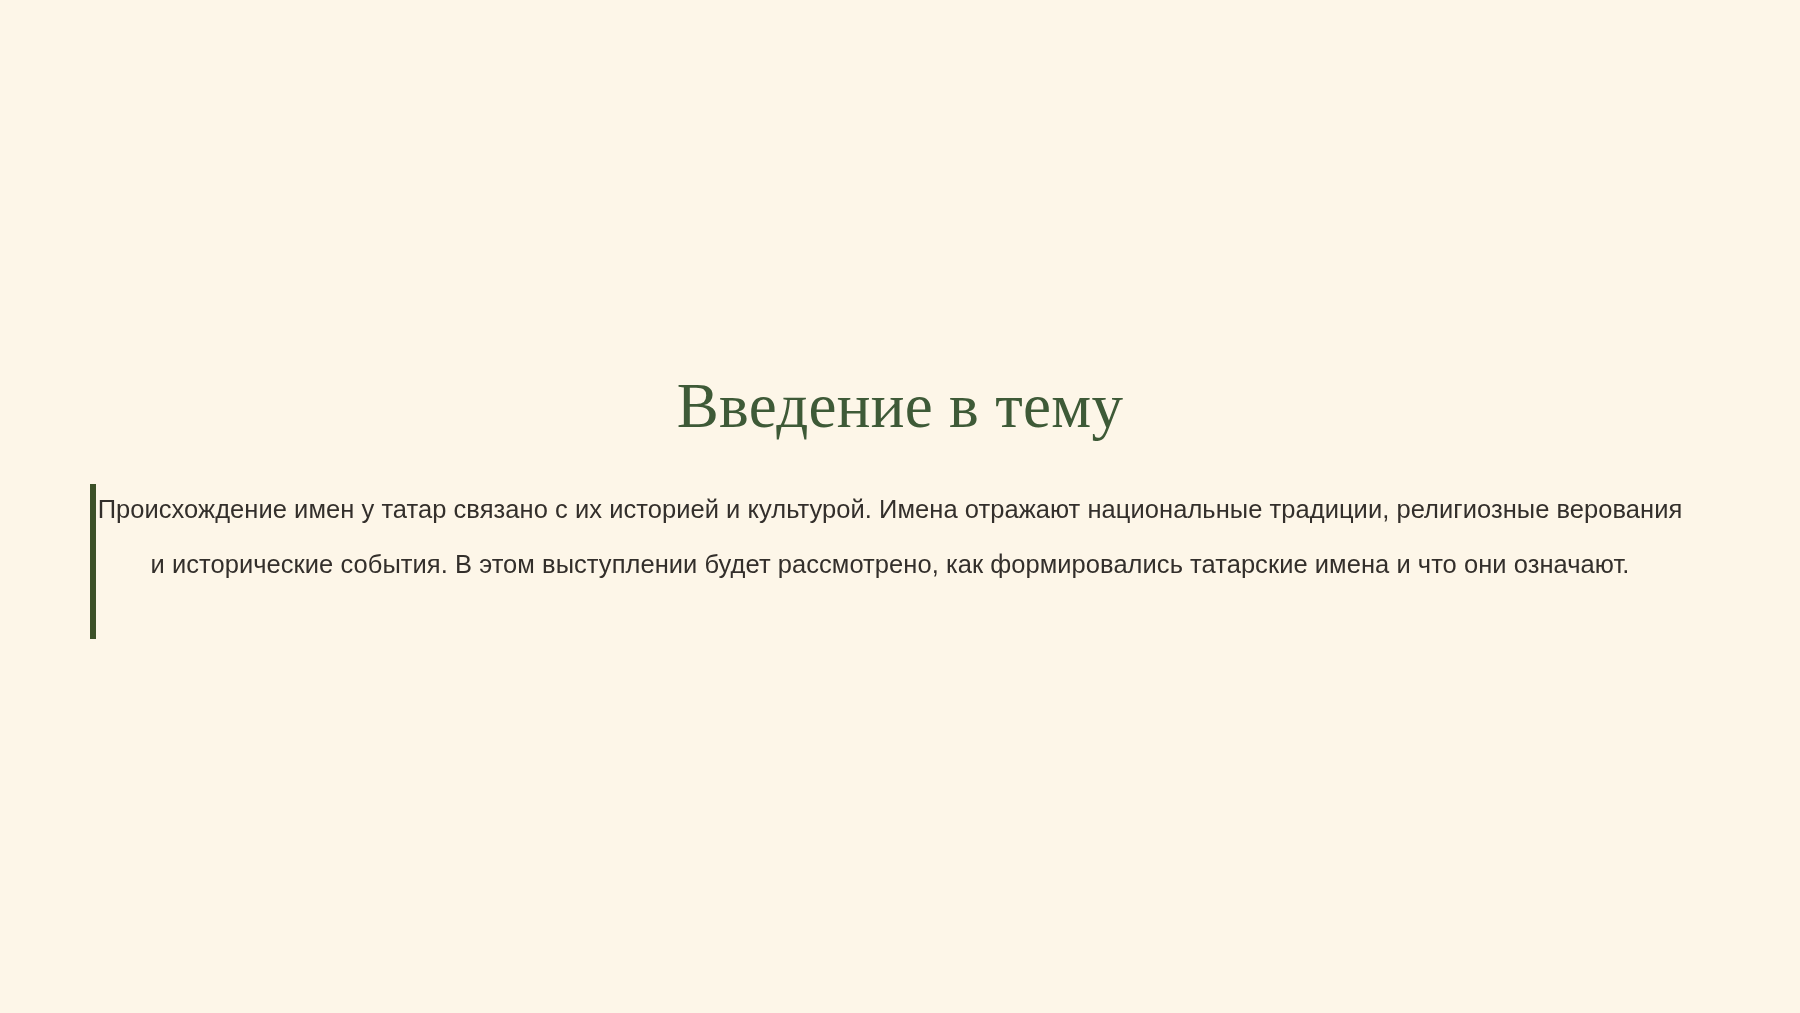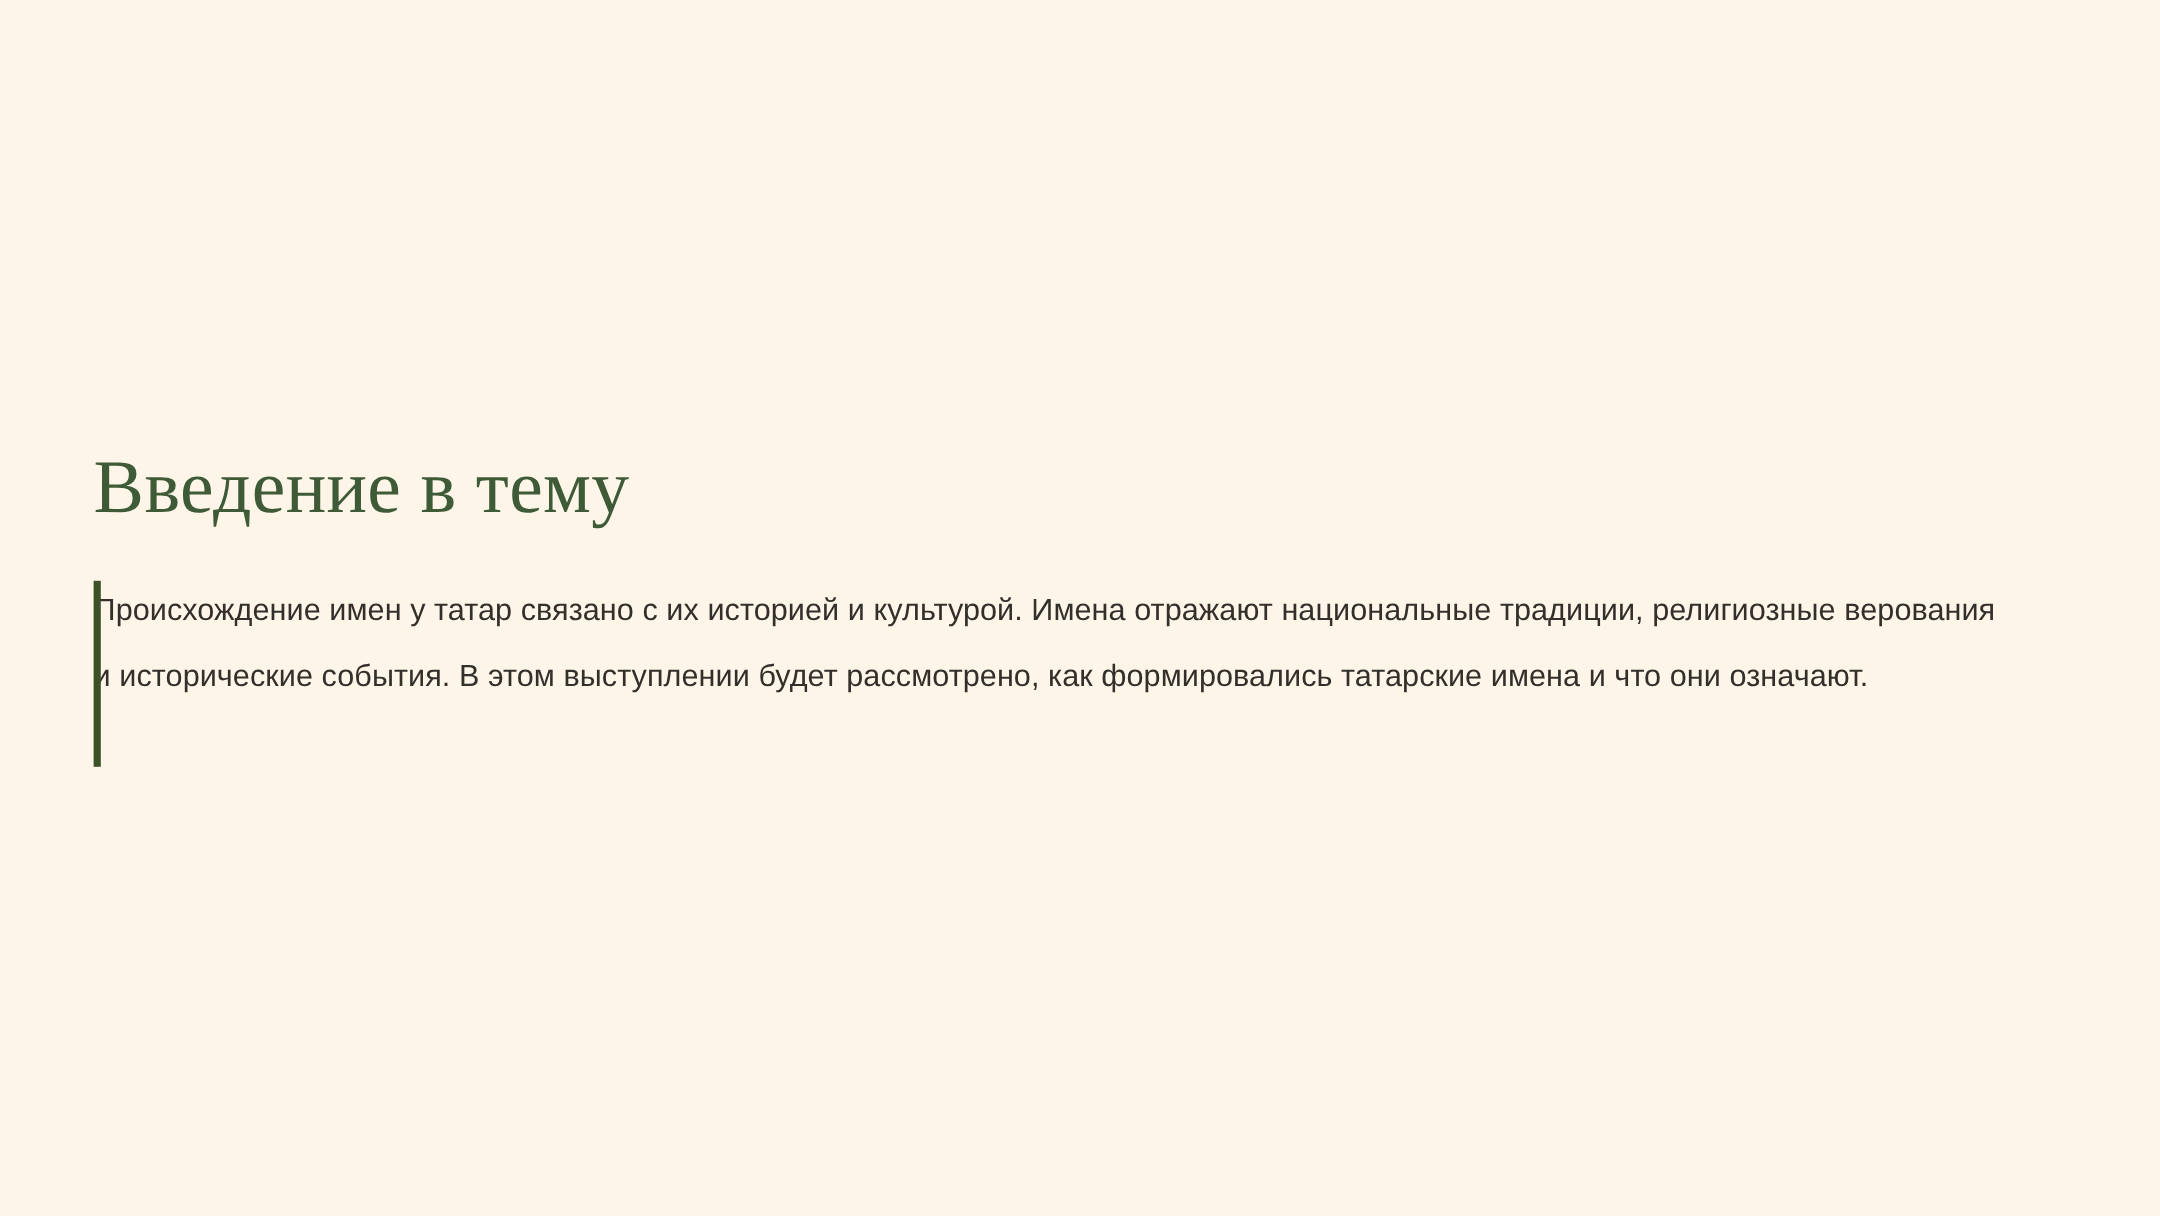--- a/index.html
+++ b/index.html
@@ -13,20 +13,21 @@
     font-family: "Liberation Sans", sans-serif;
     overflow: hidden;
   }
 
   .slide {
     position: relative;
     width: 1800px;
     height: 1013px;
     background: #fdf6e8;
     box-sizing: border-box;
+    text-align: center;
   }
 
   .content-block {
     position: absolute;
     left: 78px;
     top: 372px;
     width: 1644px;
   }
 
   .slide-title {
@@ -37,20 +38,21 @@
     color: #3e5a37;
     letter-spacing: 0.3px;
     margin: 0;
     padding: 0;
     white-space: nowrap;
   }
 
   .body-wrap {
     position: relative;
     margin-top: 42px;
+    margin-left: 12px;
   }
 
   .accent-bar {
     position: absolute;
     left: 0;
     top: 2px;
     width: 6px;
     height: 155px;
     background: #3c5128;
   }

